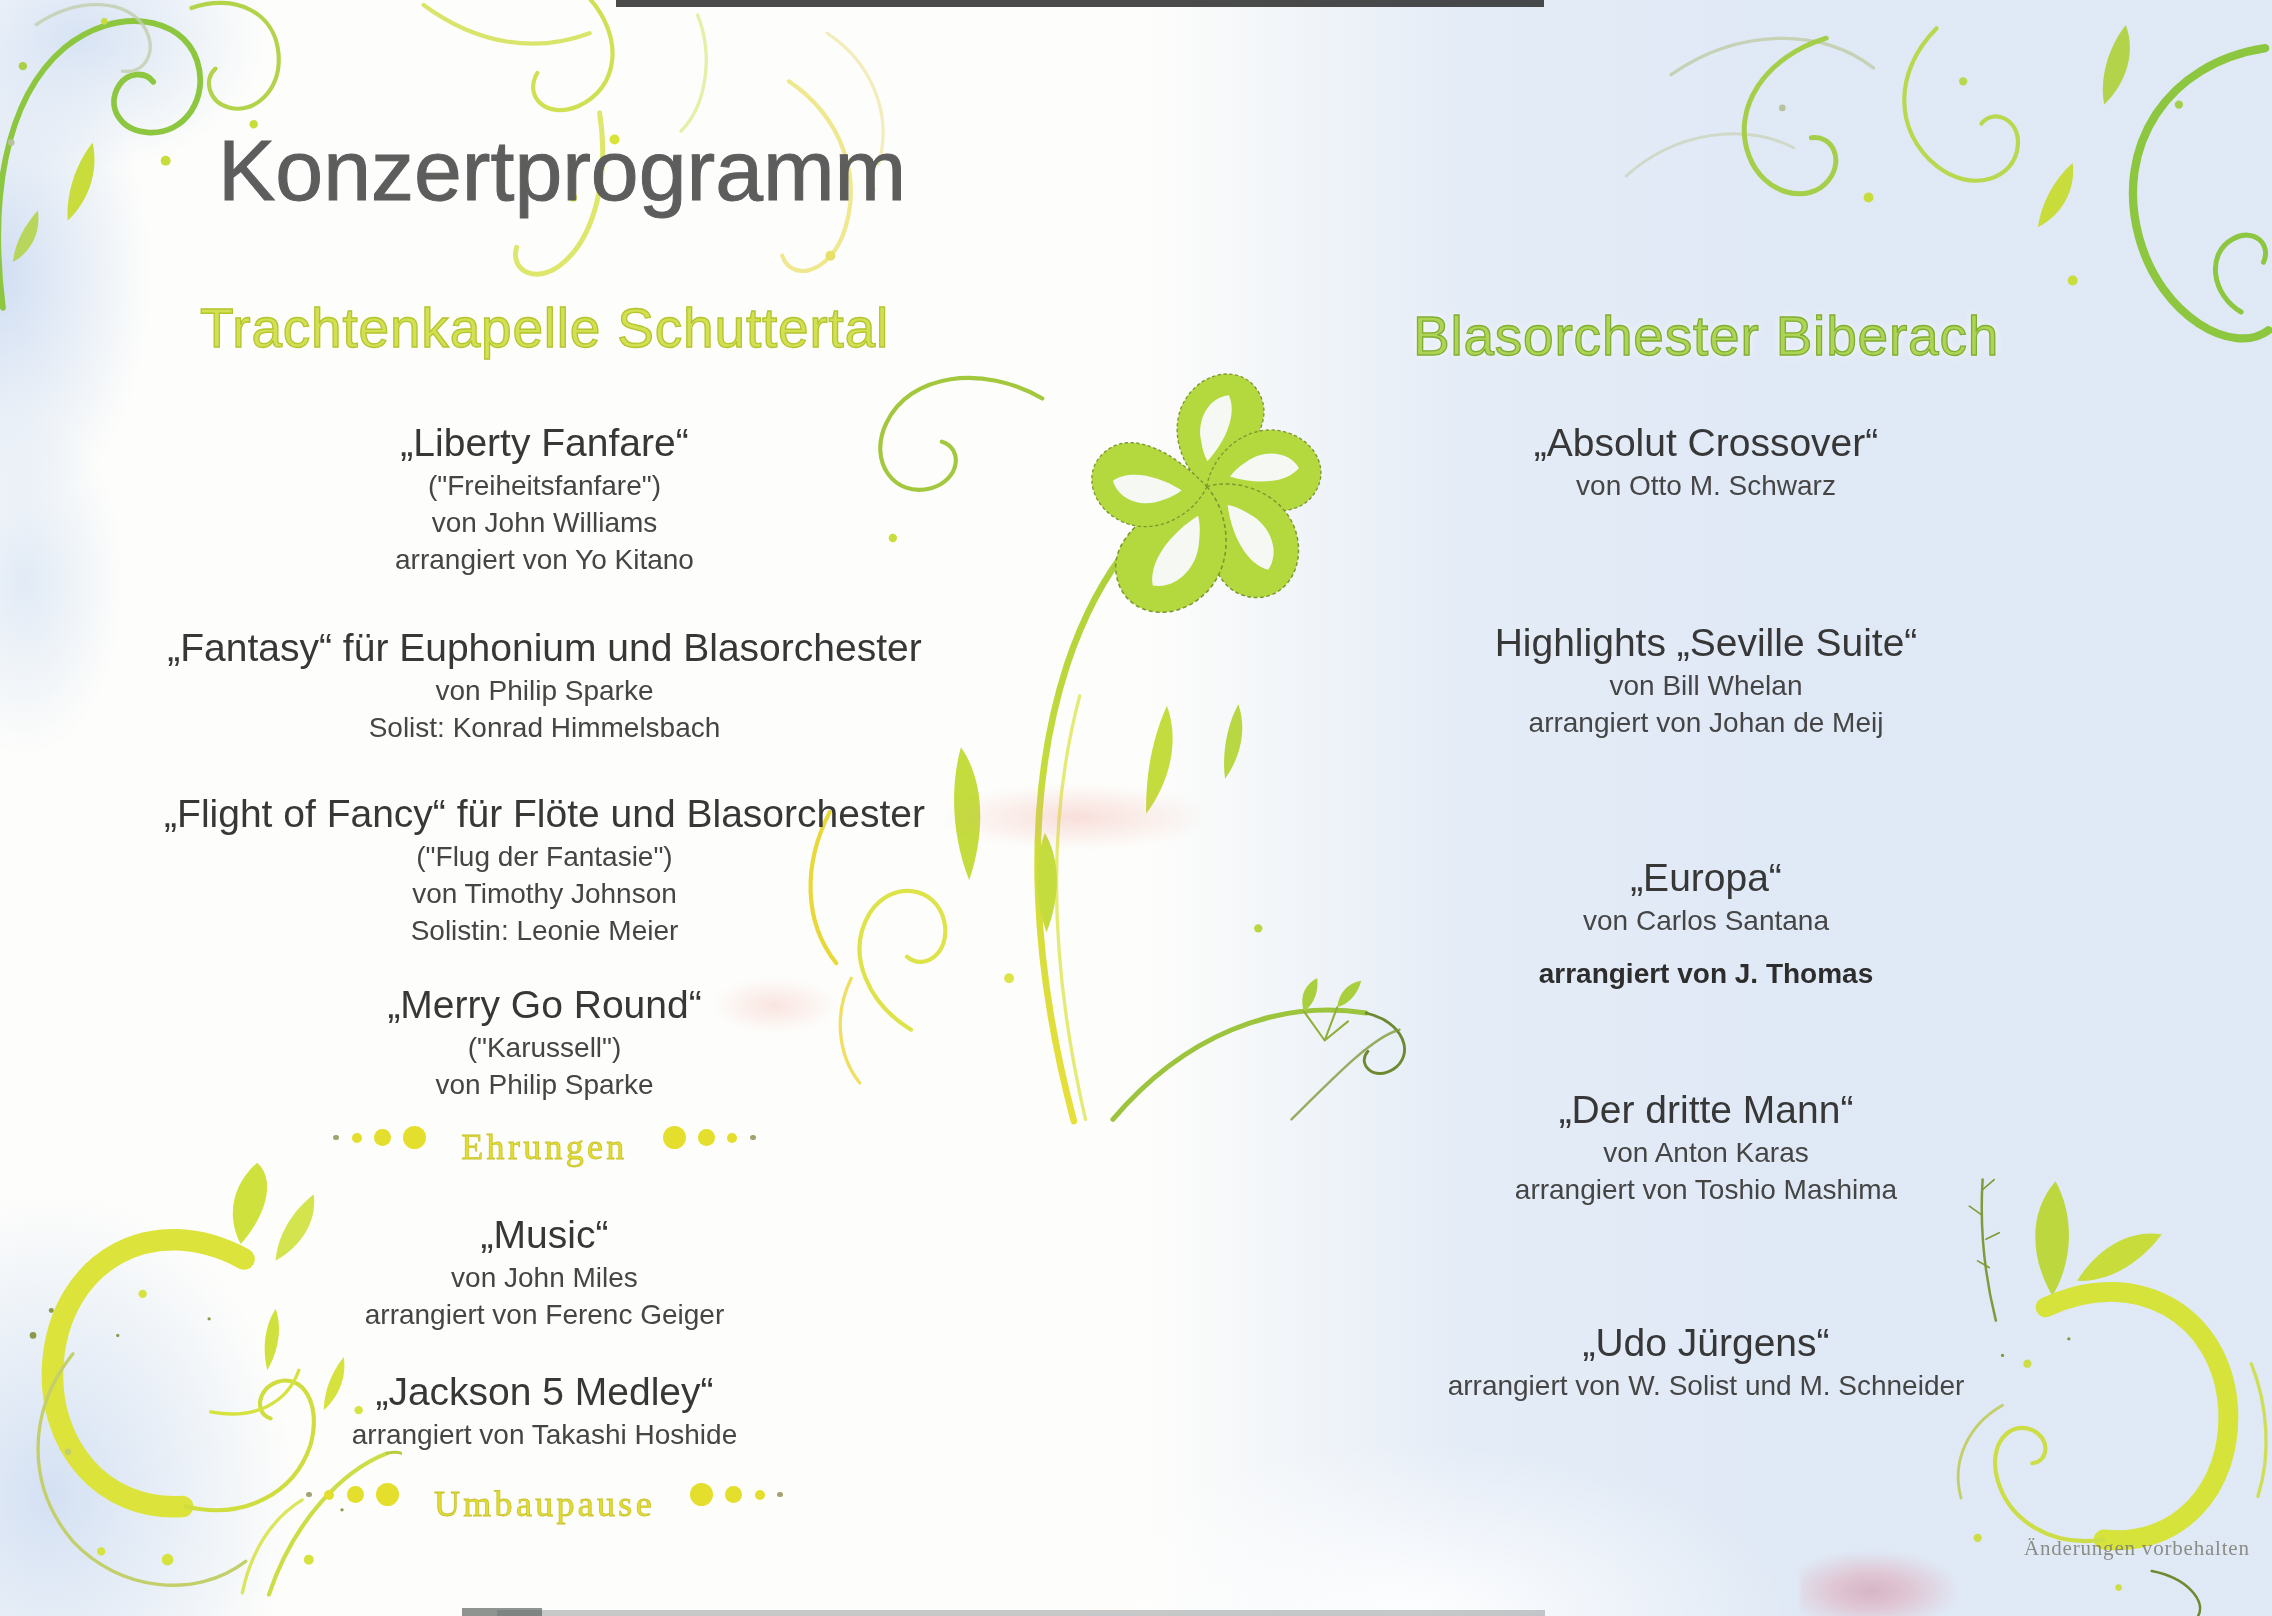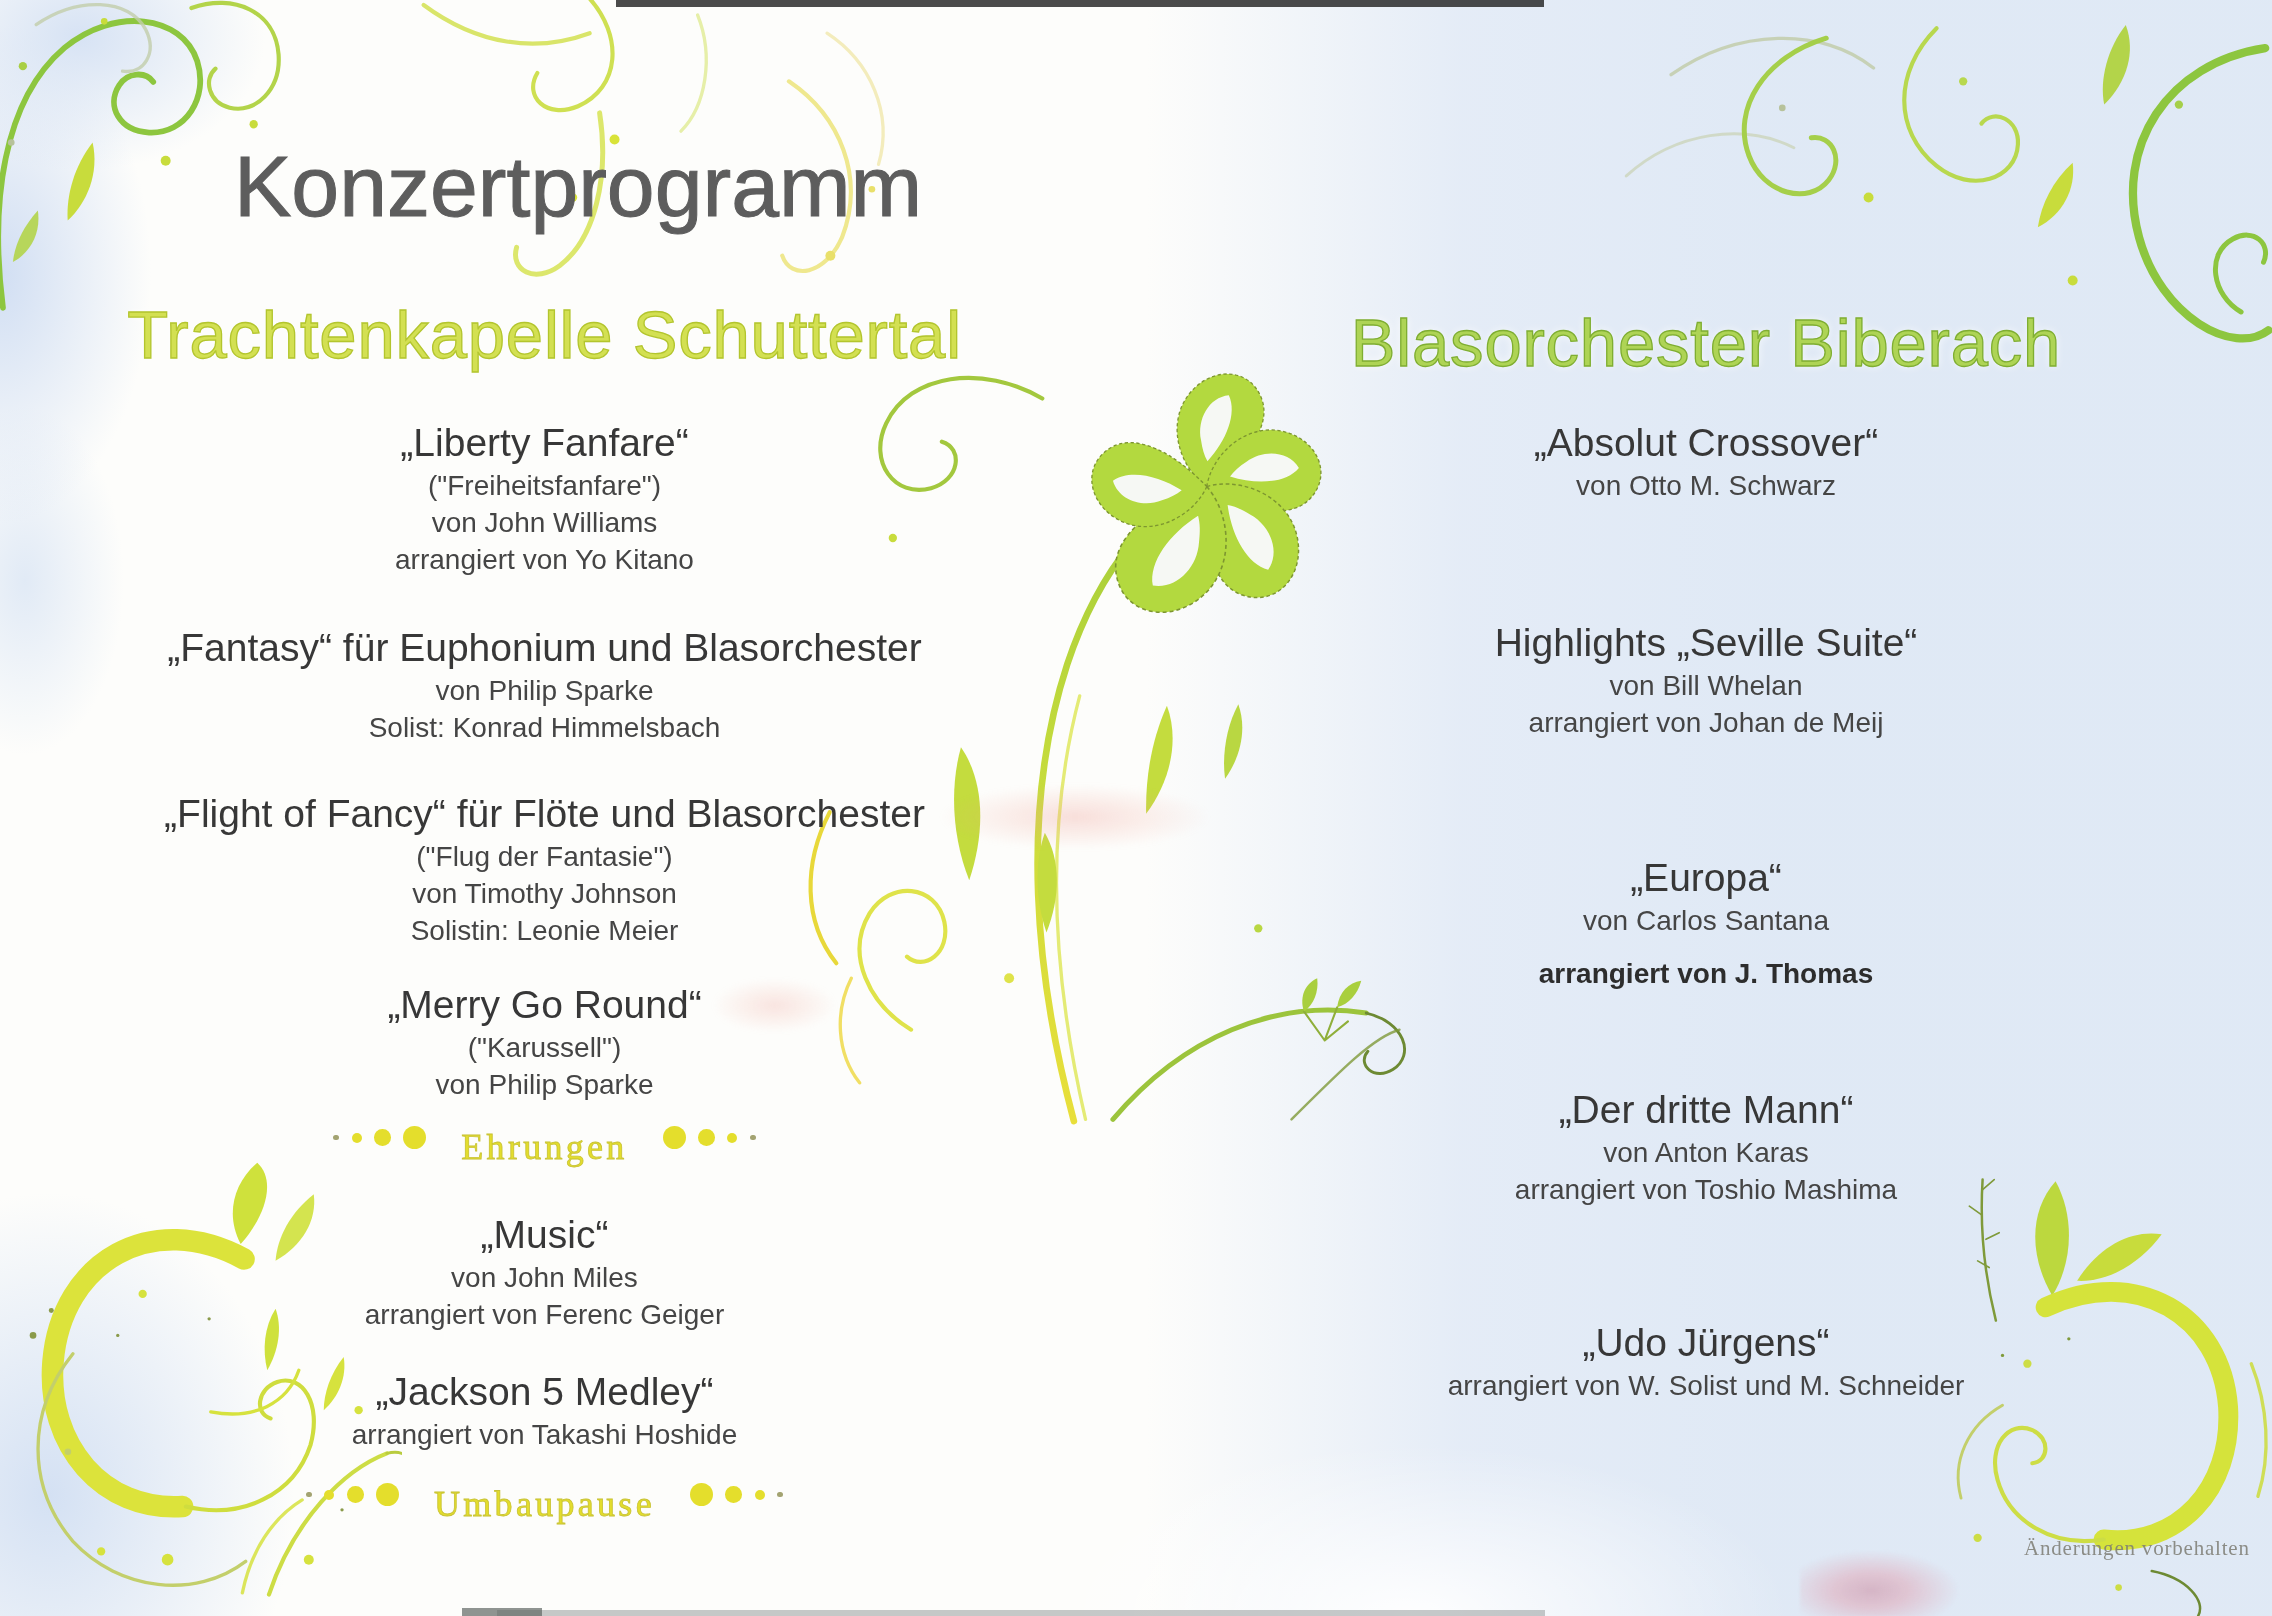--- a/index.html
+++ b/index.html
@@ -11,28 +11,28 @@
   .bg-right{position:absolute;left:1146px;top:0;right:0;bottom:0;z-index:0;
     background:linear-gradient(90deg, rgba(224,233,246,0) 0%, rgba(224,233,246,.85) 28%, rgba(222,232,245,.95) 55%);}
   .bg-blobs{position:absolute;inset:0;z-index:0;background:
     radial-gradient(ellipse 266px 191px at 79px 37px,  rgba(208,222,243,.85), rgba(208,222,243,0) 70%),
     radial-gradient(ellipse 216px 357px at 0px 274px,  rgba(204,219,242,.9),  rgba(204,219,242,0) 70%),
     radial-gradient(ellipse 141px 249px at 25px 581px, rgba(210,224,243,.65), rgba(210,224,243,0) 70%),
     radial-gradient(ellipse 349px 432px at 50px 1495px,rgba(205,220,242,.85), rgba(205,220,242,0) 70%),
     radial-gradient(ellipse 581px 266px at 1412px 1617px, rgba(255,255,255,.95), rgba(255,255,255,0) 65%);}
 
   
-  .main-title{position:absolute;left:218px;top:121px;margin:16px;z-index:2;
+  .main-title{position:absolute;left:218px;top:121px;margin:0;z-index:2;
     font-size:86px;font-weight:400;color:#5d5d5d;-webkit-text-stroke:1px #5d5d5d;
     letter-spacing:0px;}
   .col{position:absolute;top:0;height:100%;z-index:2;}
   .col-left{left:125px;width:839px;}
   .col-right{left:1291px;width:830px;}
   .block{position:absolute;width:100%;text-align:center;}
-  .col-heading{font-size:67px;font-weight:400;letter-spacing:0.8px;
+  .col-heading{font-size:55px;font-weight:400;letter-spacing:0.8px;
     text-shadow:0 0 8.3px rgba(255,255,255,.85);}
   .heading-left{color:#d3e052;-webkit-text-stroke:1.3px #b3c52e;}
   .heading-right{color:#aed455;-webkit-text-stroke:1.3px #7fae32;}
   .piece-title{font-size:39px;color:#373737;line-height:48px;}
   .piece-line{font-size:28px;color:#454545;line-height:37px;}
   .piece-line:first-of-type{margin-top:5px;}
   .emph{font-weight:700;color:#2d2d2d;margin-top:16px;}
 
   
   .divider{display:flex;justify-content:center;align-items:flex-start;gap:35px;}

